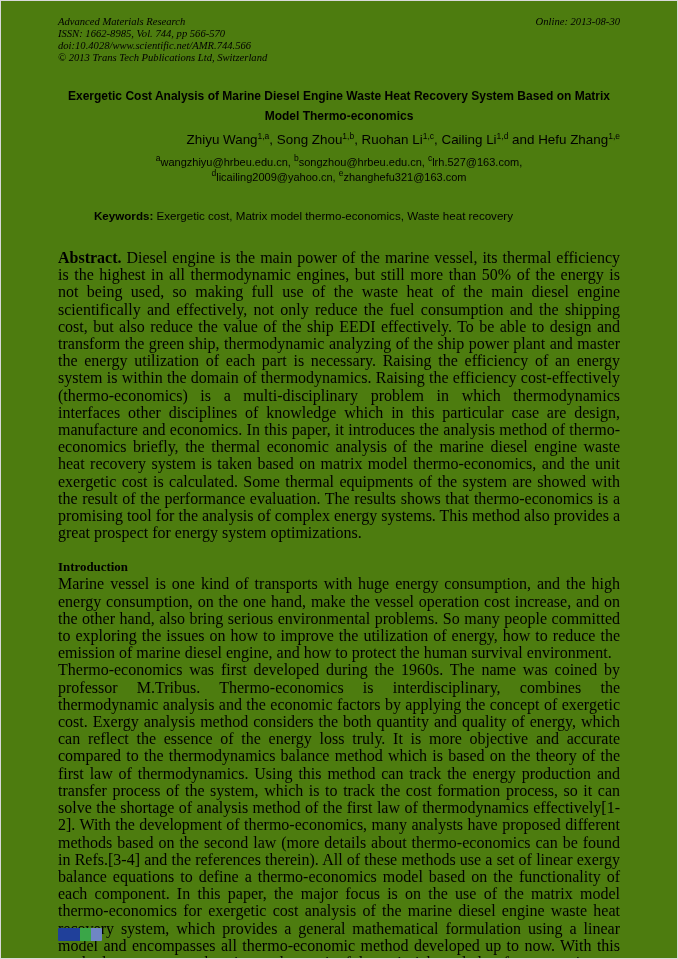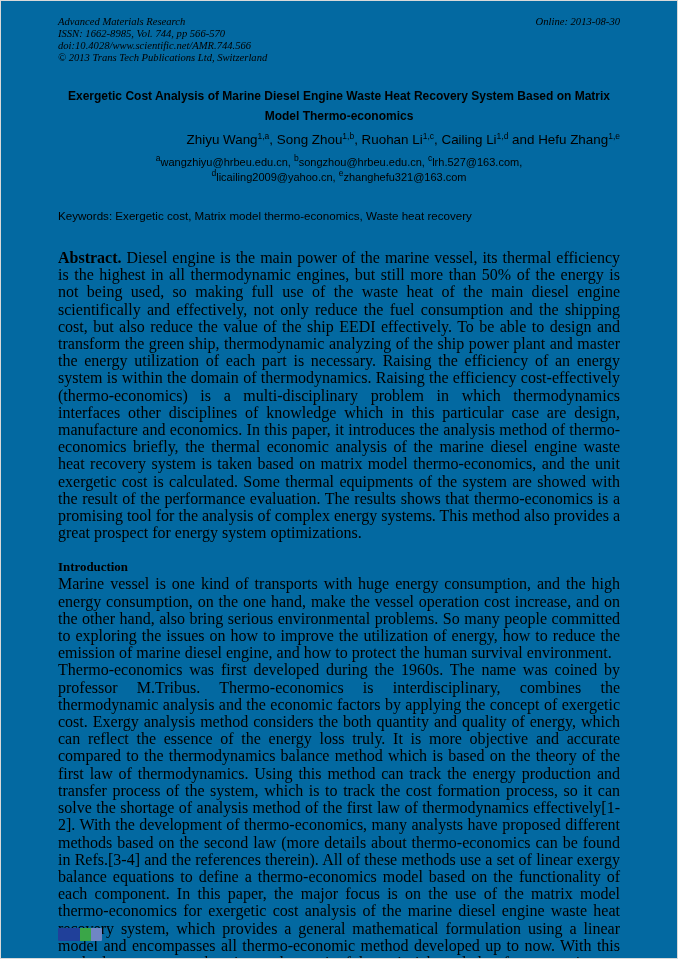--- a/index.html
+++ b/index.html
@@ -4,21 +4,21 @@
 <style>
   * { margin: 0; padding: 0; box-sizing: border-box; }
   html, body { background: #e8e8e8; }
   body { font-family: "Liberation Serif", serif; }
 
   .page {
     position: relative;
     width: 678px;
     height: 959px;
     margin: 0 auto;
-    background: #0369a1;
+    background: #4d7c0f;
     color: #000000;
     overflow: hidden;
     border: 1px solid #d9d9d9;
   }
 
   .content {
     padding: 15px 57px 0 57px;
   }
 
   
@@ -70,21 +70,21 @@
     text-align: center;
     line-height: 15px;
     margin-top: 8px;
   }
 
   .keywords {
     font-family: "Liberation Sans", sans-serif;
     font-size: 11.6px;
     margin-top: 24px;
   }
-  .keywords .kw-label { font-weight: 400; }
+  .keywords .kw-label { font-weight: 700; margin-left: 36px; }
 
   .body-text {
     font-family: "Liberation Serif", serif;
     font-size: 16px;
     line-height: 17.2px;
     text-align: justify;
   }
 
   .abstract { margin-top: 27px; }
   .abstract .abs-label { font-weight: 700; }

